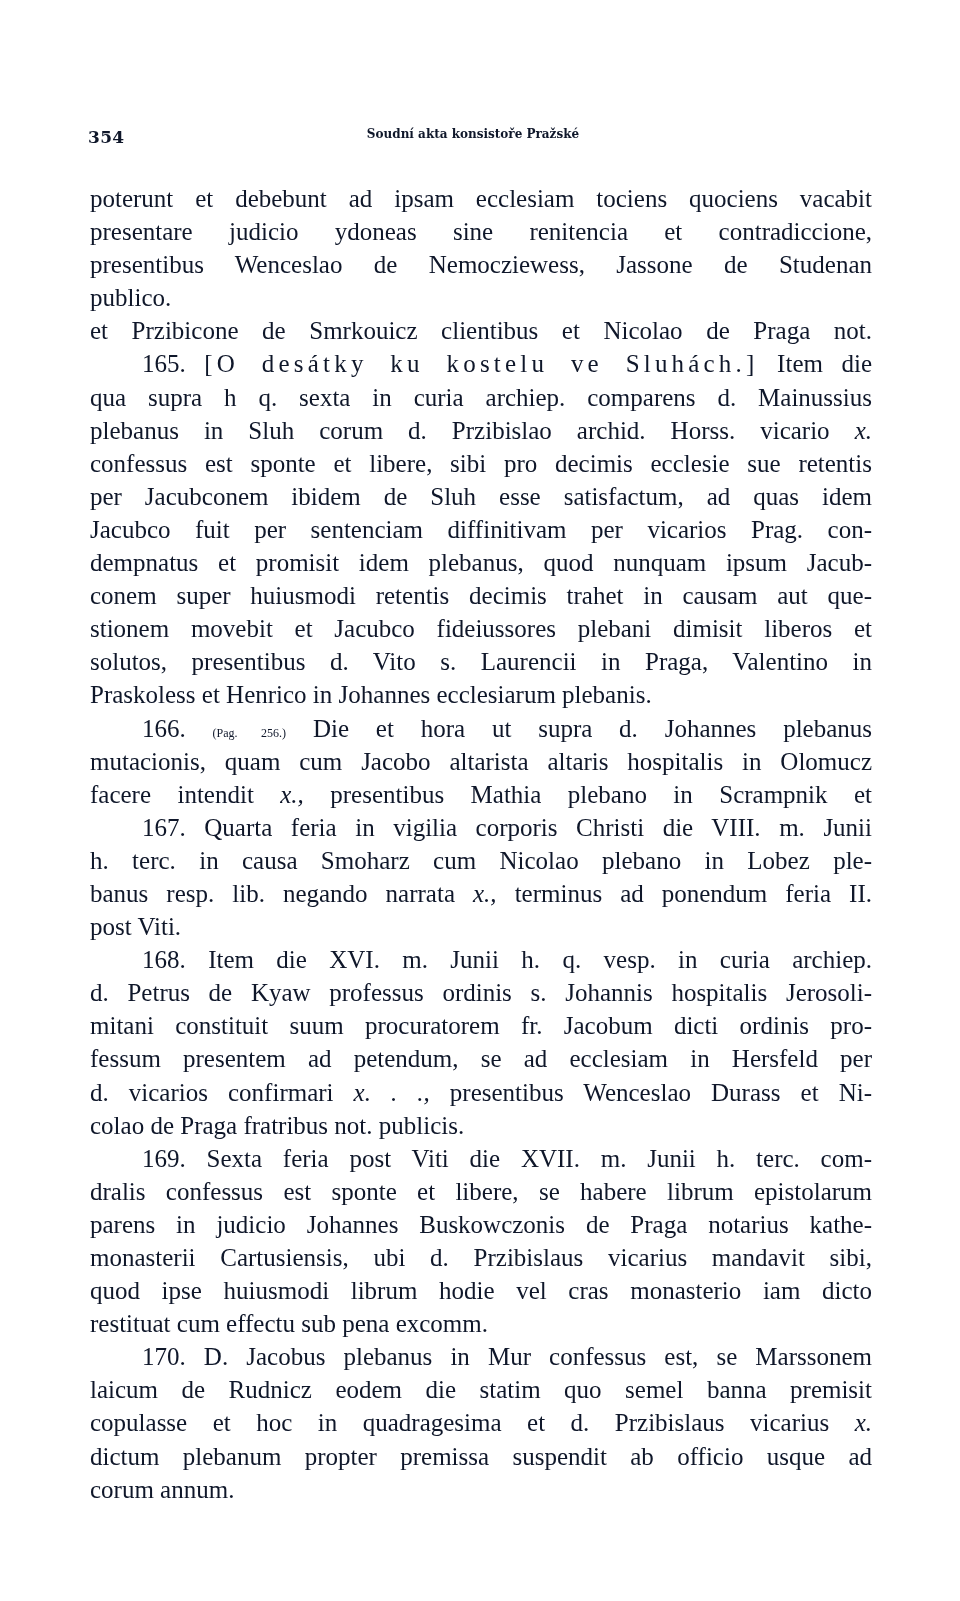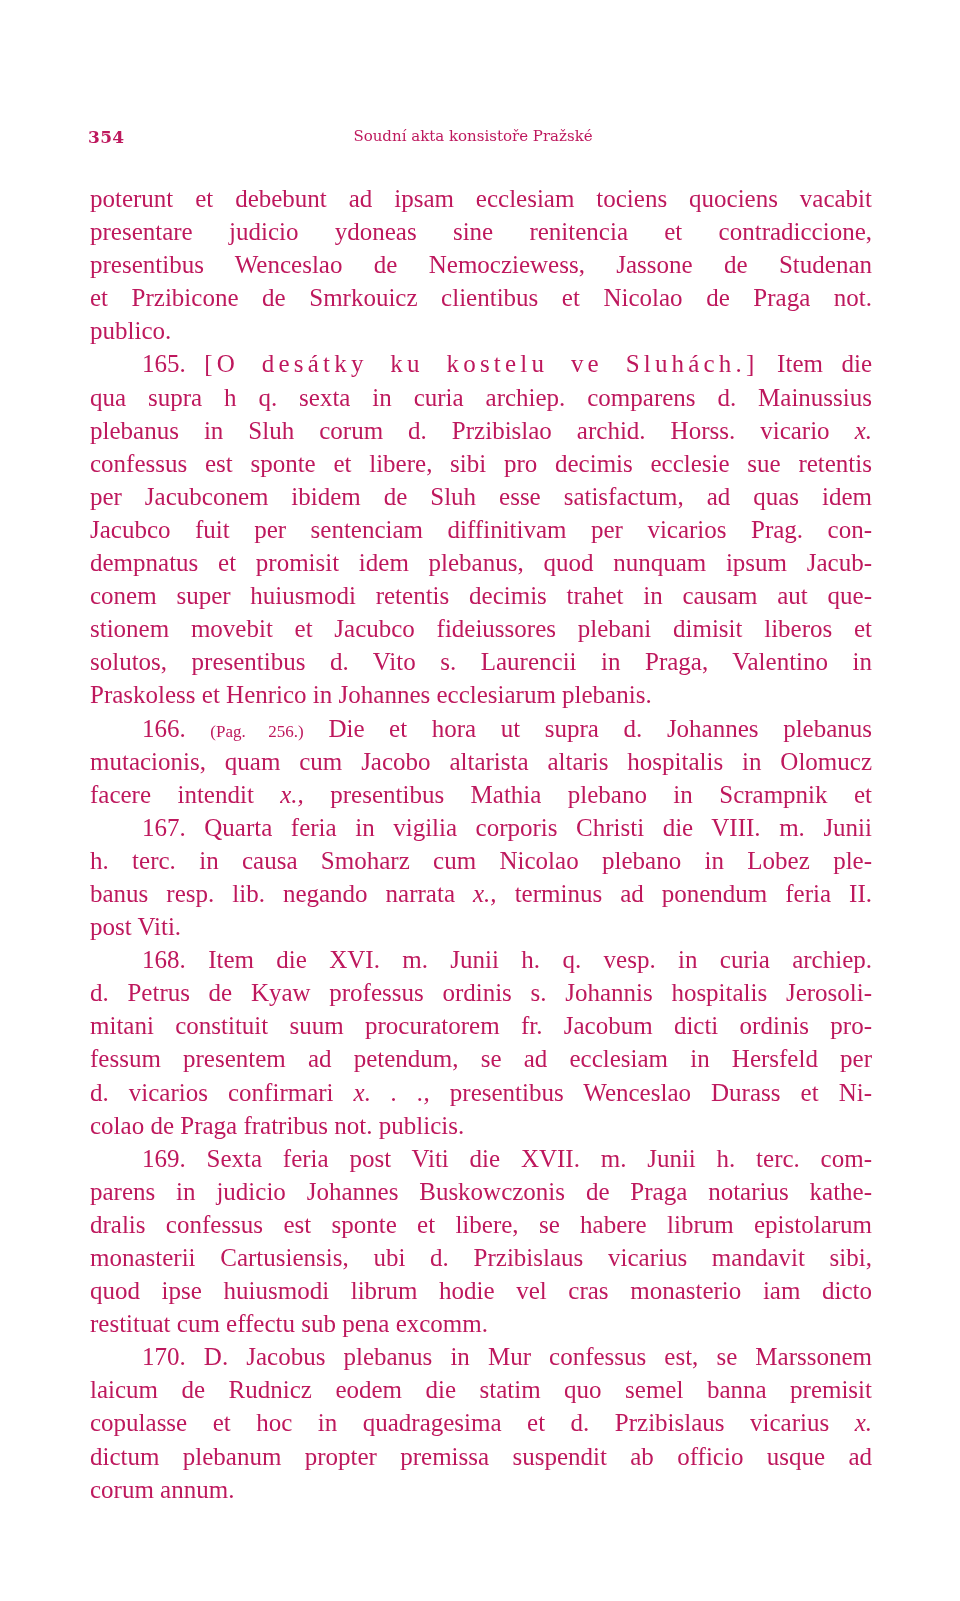--- a/index.html
+++ b/index.html
@@ -1,43 +1,43 @@
 <!DOCTYPE html>
 <html><head>
 <meta charset="utf-8">
 <style>
   html, body { margin: 0; padding: 0; background: #ffffff; }
   body { width: 960px; height: 1601px; position: relative; overflow: hidden; }
-  .page { position: absolute; left: 0; top: 0; width: 960px; height: 1601px; background: #fff; color: #be185d; }
+  .page { position: absolute; left: 0; top: 0; width: 960px; height: 1601px; background: #fff; color: #0f172a; }
   .header { position: absolute; top: 127px; left: 88px; width: 782px; height: 24px; font-family: "DejaVu Serif", serif; }
   .pagenum { position: absolute; left: 0; top: 0; font-size: 17px; font-weight: bold; letter-spacing: 0.3px; }
-  .running-title { position: absolute; left: 0; right: 12px; top: 0; text-align: center; font-size: 15px; font-weight: normal; }
+  .running-title { position: absolute; left: 0; right: 12px; top: 0; text-align: center; font-size: 12px; font-weight: bold; }
   .body { position: absolute; top: 182px; left: 90px; width: 782px; font-family: "Liberation Serif", serif; font-size: 25px; }
   .line { height: 33.1px; line-height: 33px; white-space: nowrap; text-align: justify; text-align-last: justify; overflow: visible; }
   .line.last { text-align-last: left; }
   .line.indent { padding-left: 52px; }
   .spaced { letter-spacing: 4.2px; }
-  .small { font-size: 17px; }
+  .small { font-size: 12px; }
   .it { font-style: italic; }
 </style>
 </head>
 <body>
 
 <div class="page">
   <div class="header">
     <span class="pagenum">354</span>
     <div class="running-title">Soudní akta konsistoře Pražské</div>
   </div>
 
   <div class="body" id="body">
       <div class="line"><span>poterunt et debebunt ad ipsam ecclesiam tociens quociens vacabit</span></div>
       <div class="line"><span>presentare judicio ydoneas sine renitencia et contradiccione,</span></div>
       <div class="line"><span>presentibus Wenceslao de Nemocziewess, Jassone de Studenan</span></div>
+      <div class="line last"><span>publico.</span></div>
       <div class="line"><span>et Przibicone de Smrkouicz clientibus et Nicolao de Praga not.</span></div>
-      <div class="line last"><span>publico.</span></div>
       <div class="line indent"><span>165.</span> <span class="spaced">[O desátky ku kostelu ve Sluhách.]</span> <span>Item die</span></div>
       <div class="line"><span>qua supra h q. sexta in curia archiep. comparens d. Mainussius</span></div>
       <div class="line"><span>plebanus in Sluh corum d. Przibislao archid. Horss. vicario</span> <span class="it">x.</span></div>
       <div class="line"><span>confessus est sponte et libere, sibi pro decimis ecclesie sue retentis</span></div>
       <div class="line"><span>per Jacubconem ibidem de Sluh esse satisfactum, ad quas idem</span></div>
       <div class="line"><span>Jacubco fuit per sentenciam diffinitivam per vicarios Prag. con-</span></div>
       <div class="line"><span>dempnatus et promisit idem plebanus, quod nunquam ipsum Jacub-</span></div>
       <div class="line"><span>conem super huiusmodi retentis decimis trahet in causam aut que-</span></div>
       <div class="line"><span>stionem movebit et Jacubco fideiussores plebani dimisit liberos et</span></div>
       <div class="line"><span>solutos, presentibus d. Vito s. Laurencii in Praga, Valentino in</span></div>
@@ -49,22 +49,22 @@
       <div class="line"><span>h. terc. in causa Smoharz cum Nicolao plebano in Lobez ple-</span></div>
       <div class="line"><span>banus resp. lib. negando narrata</span> <span class="it">x.,</span> <span>terminus ad ponendum feria II.</span></div>
       <div class="line last"><span>post Viti.</span></div>
       <div class="line indent"><span>168.</span> <span>Item die XVI. m. Junii h. q. vesp. in curia archiep.</span></div>
       <div class="line"><span>d. Petrus de Kyaw professus ordinis s. Johannis hospitalis Jerosoli-</span></div>
       <div class="line"><span>mitani constituit suum procuratorem fr. Jacobum dicti ordinis pro-</span></div>
       <div class="line"><span>fessum presentem ad petendum, se ad ecclesiam in Hersfeld per</span></div>
       <div class="line"><span>d. vicarios confirmari</span> <span class="it">x. . .,</span> <span>presentibus Wenceslao Durass et Ni-</span></div>
       <div class="line last"><span>colao de Praga fratribus not. publicis.</span></div>
       <div class="line indent"><span>169.</span> <span>Sexta feria post Viti die XVII. m. Junii h. terc. com-</span></div>
+      <div class="line"><span>dralis confessus est sponte et libere, se habere librum epistolarum</span></div>
       <div class="line"><span>parens in judicio Johannes Buskowczonis de Praga notarius kathe-</span></div>
-      <div class="line"><span>dralis confessus est sponte et libere, se habere librum epistolarum</span></div>
       <div class="line"><span>monasterii Cartusiensis, ubi d. Przibislaus vicarius mandavit sibi,</span></div>
       <div class="line"><span>quod ipse huiusmodi librum hodie vel cras monasterio iam dicto</span></div>
       <div class="line last"><span>restituat cum effectu sub pena excomm.</span></div>
       <div class="line indent"><span>170.</span> <span>D. Jacobus plebanus in Mur confessus est, se Marssonem</span></div>
       <div class="line"><span>laicum de Rudnicz eodem die statim quo semel banna premisit</span></div>
       <div class="line"><span>copulasse et hoc in quadragesima et d. Przibislaus vicarius</span> <span class="it">x.</span></div>
       <div class="line"><span>dictum plebanum propter premissa suspendit ab officio usque ad</span></div>
       <div class="line last"><span>corum annum.</span></div>
     </div>
 </div>

